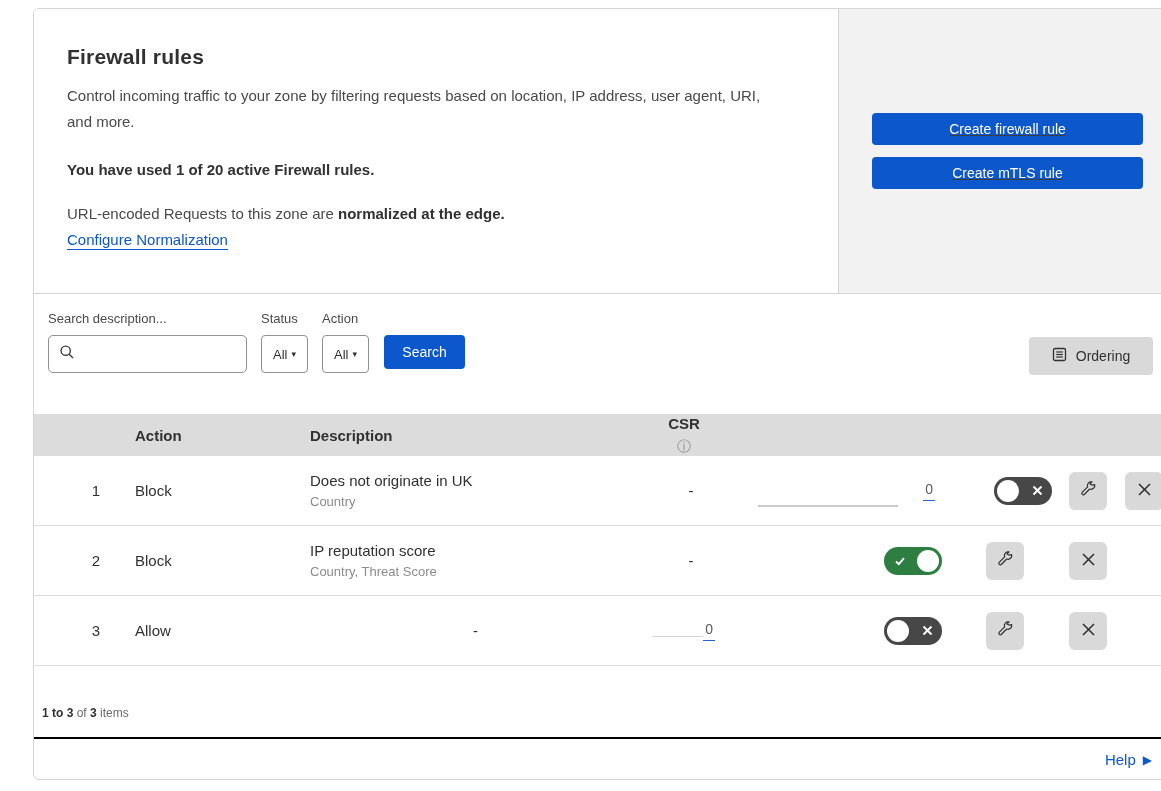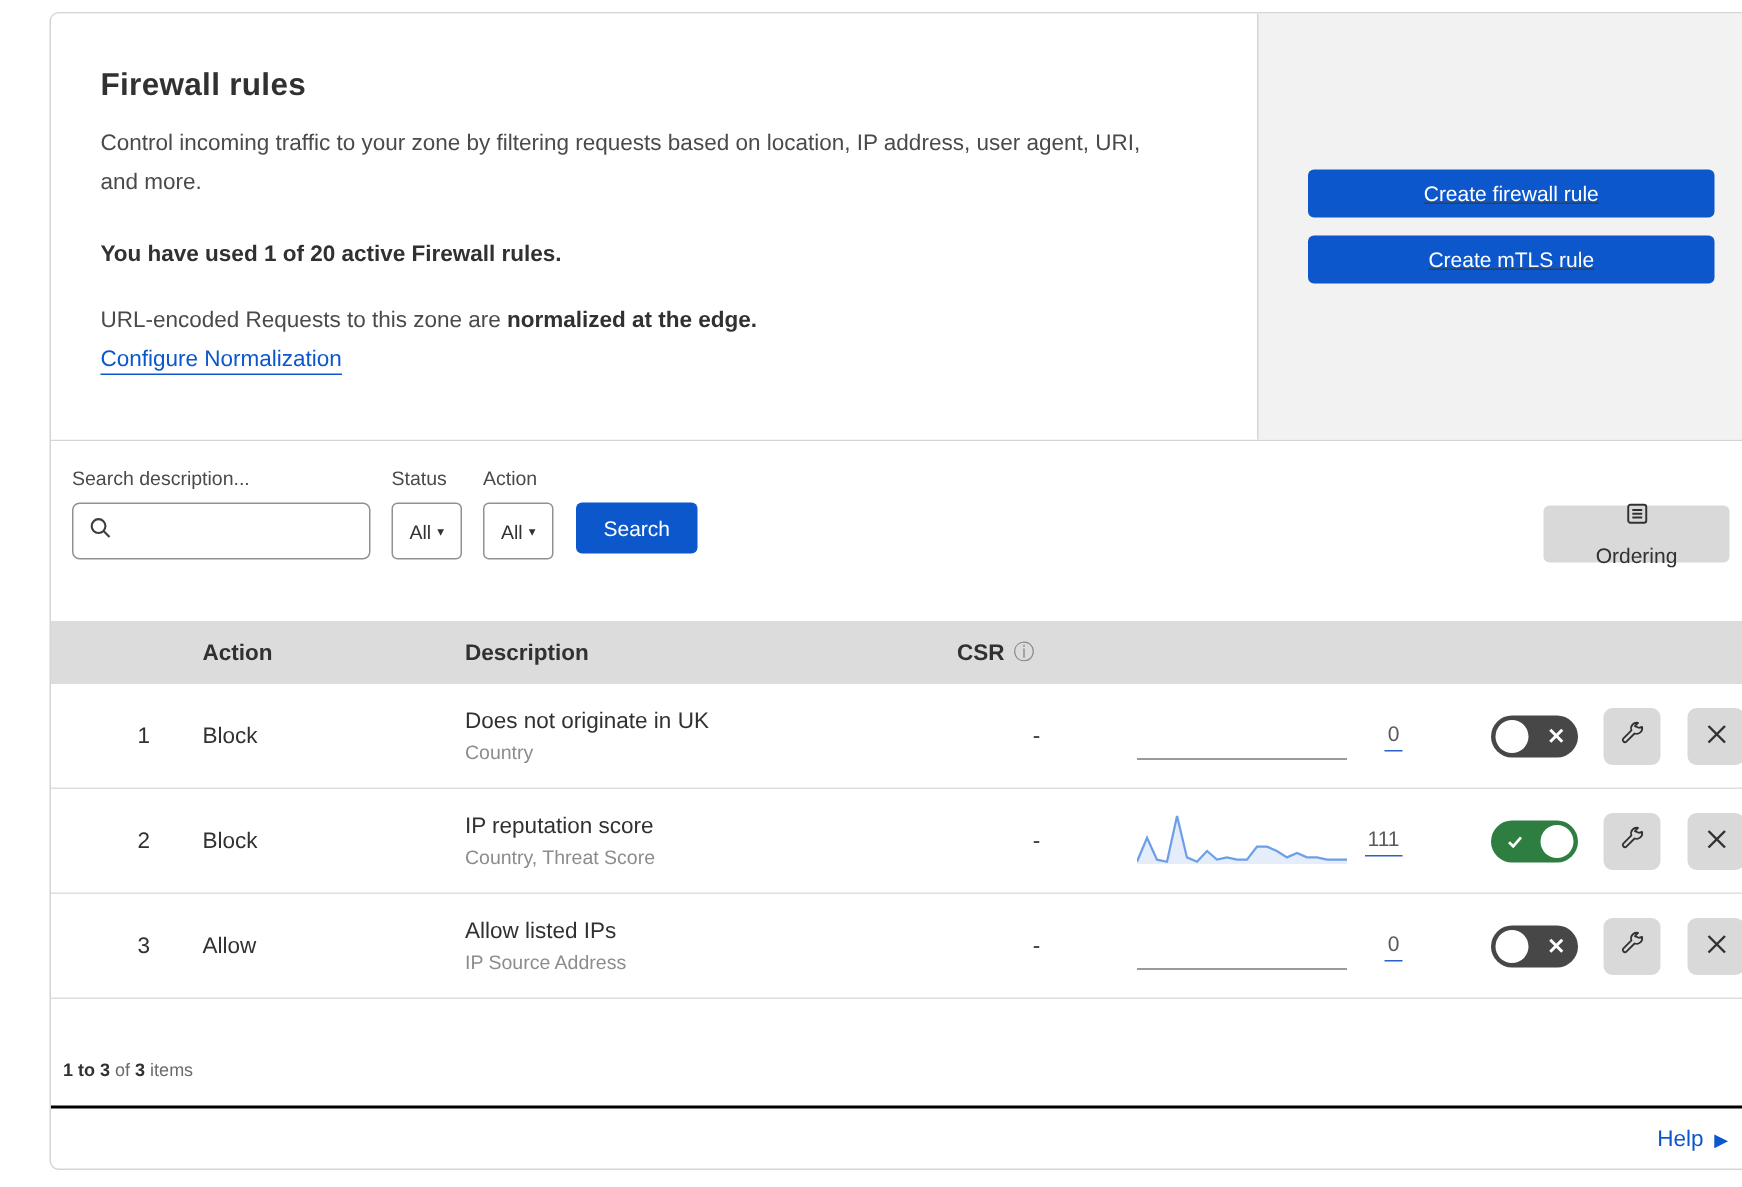--- a/index.html
+++ b/index.html
@@ -32,29 +32,29 @@
   .search-box input { border: none; outline: none; flex: 1; font-size: 14px; min-width: 0;
     font-family: inherit; margin-left: 8px; }
   .select { width: 47px; height: 38px; border: 1px solid #919191; border-radius: 4px; background: #fff;
     display: flex; align-items: center; justify-content: center; gap: 4px; font-size: 13px;
     color: #313131; cursor: pointer; }
   .caret { font-size: 9px; color: #313131; }
   .btn-search { margin-left: 1px; margin-top: 24px; width: 81px; height: 34px; background: #0b57cb;
     color: #fff; border: none; border-radius: 4px; font-size: 14px; font-family: inherit; cursor: pointer; }
   .btn-ordering { margin-left: auto; margin-top: 26px; margin-right: 9px; width: 124px; height: 38px;
     background: #d9d9d9; border: none; border-radius: 4px; font-size: 14px; color: #313131;
-    display: flex; align-items: center; justify-content: center; gap: 9px; font-family: inherit; cursor: pointer; flex-direction: column; }
+    display: flex; align-items: center; justify-content: center; gap: 9px; font-family: inherit; cursor: pointer; }
 
   
   .grid-cols { display: grid;
     grid-template-columns: 90px 175px 325px 106px 220px 110px 56px 56px; align-items: center; }
   .thead { height: 42px; background: #dcdcdc; font-size: 15px; font-weight: 600; color: #313131; }
   .th-action { padding-left: 11px; }
   .th-desc { padding-left: 11px; }
-  .th-csr { padding-left: 14px; display: flex; align-items: center; gap: 6px; }
+  .th-csr { padding-left: 14px; display: flex; align-items: center; gap: 6px; flex-direction: column; }
   .info-icon { font-size: 14px; color: #8a8a8a; font-weight: 400; }
   .trow { height: 70px; border-bottom: 1px solid #dedede; background: #fff; }
   .td-num { text-align: right; padding-right: 24px; font-size: 15px; color: #313131; }
   .td-action { padding-left: 11px; font-size: 15px; color: #313131; }
   .td-desc { padding-left: 11px; }
   .rule-title { font-size: 15px; color: #313131; }
   .rule-sub { font-size: 13px; color: #8c8c8c; margin-top: 5px; }
   .td-csr { padding-left: 28px; text-align: center; font-size: 15px; color: #313131; }
   .td-activity { display: flex; align-items: center; height: 100%; }
   .spark { width: 140px; height: 42px; margin-left: 28px; }
@@ -204,27 +204,20 @@
   </div>
 
   <div class="grid-cols trow">
     <div class="td-num">2</div>
     <div class="td-action">Block</div>
     <div class="td-desc">
       <div class="rule-title">IP reputation score</div>
       <div class="rule-sub">Country, Threat Score</div>
     </div>
     <div class="td-csr">-</div>
-    <div class="td-activity">
-      <svg class="spark" viewBox="0 0 140 42">
-          <polygon points="0,36 0.0,34.5 6.7,18.5 13.3,33.1 20.0,34.5 26.7,4.0 33.3,31.6 40.0,34.5 46.7,27.3 53.3,33.1 60.0,31.6 66.7,33.1 73.3,33.1 80.0,24.4 86.7,24.4 93.3,27.3 100.0,31.6 106.7,28.7 113.3,31.6 120.0,31.6 126.7,33.1 133.3,33.1 140.0,33.1 140,36" fill="rgba(110,155,230,0.18)"></polygon>
-          <polyline points="0.0,34.5 6.7,18.5 13.3,33.1 20.0,34.5 26.7,4.0 33.3,31.6 40.0,34.5 46.7,27.3 53.3,33.1 60.0,31.6 66.7,33.1 73.3,33.1 80.0,24.4 86.7,24.4 93.3,27.3 100.0,31.6 106.7,28.7 113.3,31.6 120.0,31.6 126.7,33.1 133.3,33.1 140.0,33.1" fill="none" stroke="#6d9fe8" stroke-width="1.5"></polyline>
-        </svg>
-      <a class="count-link">111</a>
-    </div>
     <div class="td-toggle">
       <div class="toggle on">
         <span class="sym sym-check">
             <svg width="12" height="12" viewBox="0 0 12 12">
               <polyline points="2,6.5 4.8,9.2 10,3.2" fill="none" stroke="#fff" stroke-width="1.8"></polyline>
             </svg>
           </span>
 
         <span class="knob"></span>
       </div>
@@ -242,24 +235,20 @@
               <line x1="2" y1="2" x2="13" y2="13" stroke="#313131" stroke-width="1.6"></line>
               <line x1="13" y1="2" x2="2" y2="13" stroke="#313131" stroke-width="1.6"></line>
             </svg></span>
         </button>
       </div>
   </div>
 
   <div class="grid-cols trow">
     <div class="td-num">3</div>
     <div class="td-action">Allow</div>
-    <div class="td-desc">
-      <div class="rule-title">Allow listed IPs</div>
-      <div class="rule-sub">IP Source Address</div>
-    </div>
     <div class="td-csr">-</div>
     <div class="td-activity">
       <svg class="spark" viewBox="0 0 140 42">
           <line x1="0" y1="36" x2="140" y2="36" stroke="#9a9a9a" stroke-width="1.2"></line>
         </svg>
       <a class="count-link">0</a>
     </div>
     <div class="td-toggle">
       <div class="toggle off">
 

